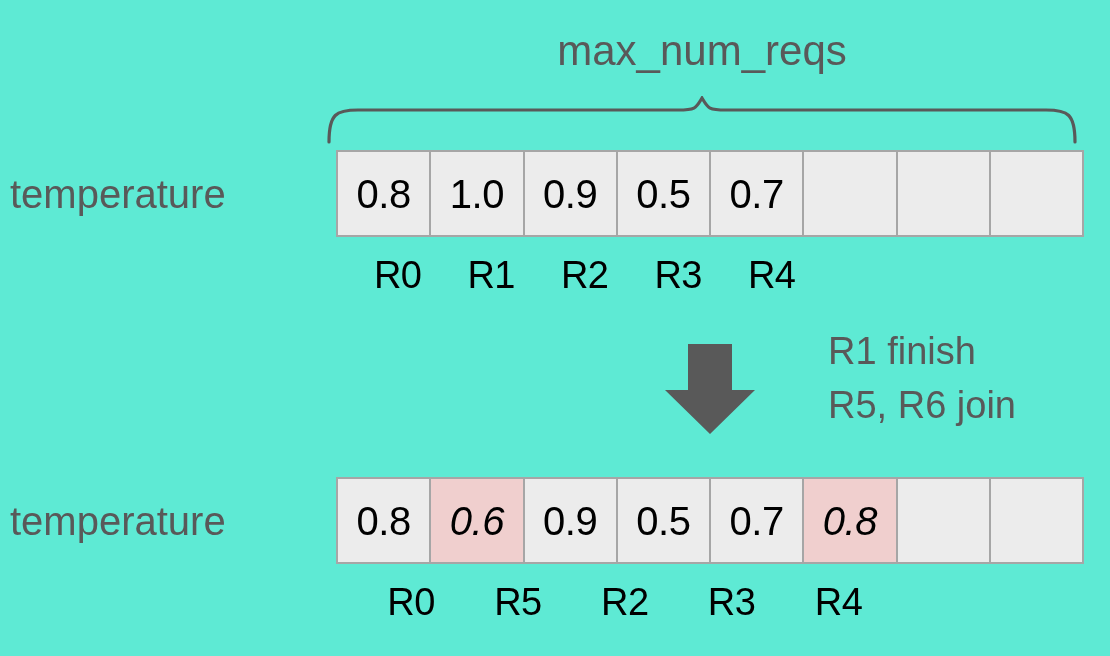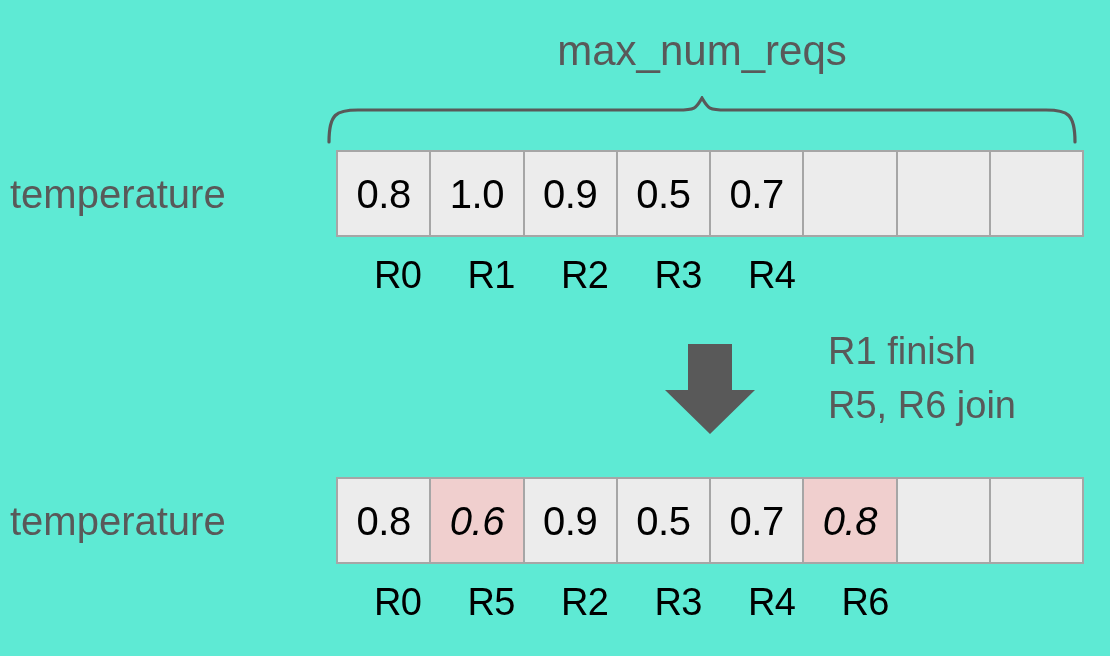--- a/index.html
+++ b/index.html
@@ -186,18 +186,17 @@
       <div class="cell"></div>
       <div class="cell"></div>
     </div>
 
   <div class="abs idrow bottom" id="ids-after">
       <div class="idcell">R0</div>
       <div class="idcell">R5</div>
       <div class="idcell">R2</div>
       <div class="idcell">R3</div>
       <div class="idcell">R4</div>
-      <div class="idcell">R6</div>
       <div class="idcell"></div>
       <div class="idcell"></div>
     </div>
 
 </div>
 
 </body></html>

